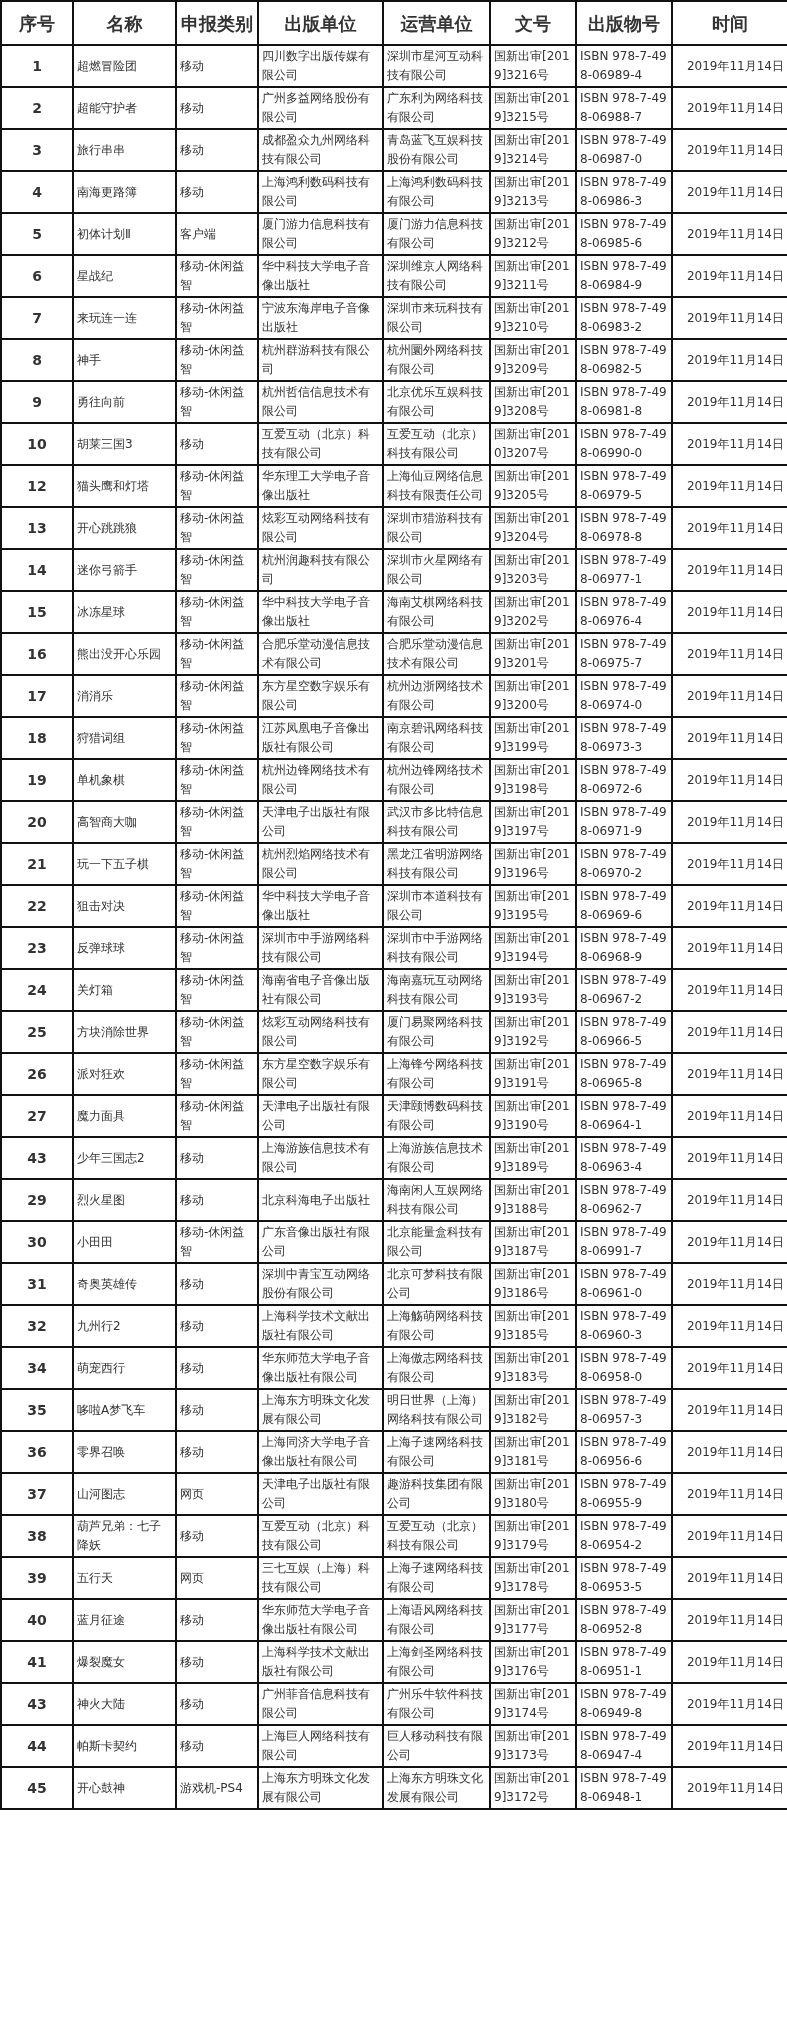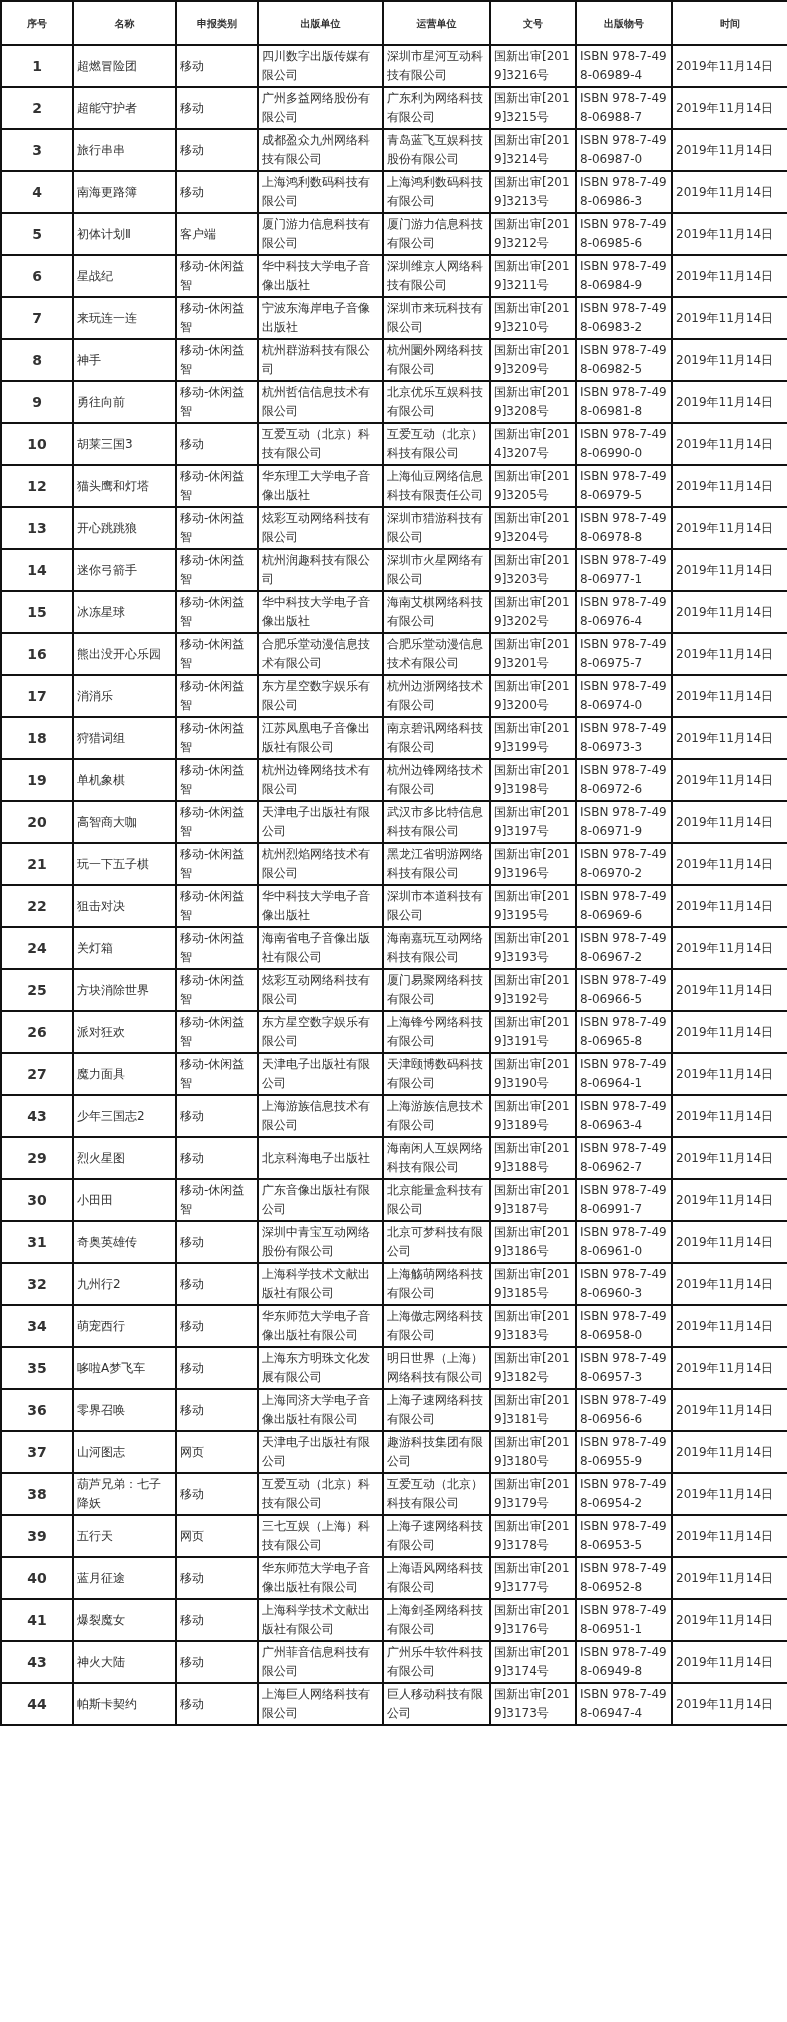--- a/index.html
+++ b/index.html
@@ -1,22 +1,22 @@
 <!DOCTYPE html>
 <html><head>
 <meta charset="utf-8">
 <style>
   html, body { margin: 0; padding: 0; background: #ffffff; }
   body { width: 787px; height: 2022px; overflow: hidden; font-family: "DejaVu Sans", "Liberation Sans", sans-serif; color: #333; }
   table { border-collapse: collapse; width: 787px; table-layout: fixed; }
   th, td { border: 2px solid #111; padding: 0 3px; font-size: 12px; line-height: 19px; vertical-align: middle; word-break: break-all; overflow: hidden; }
-  th { height: 42px; font-weight: bold; font-size: 10px; color: #333; text-align: center; }
+  th { height: 42px; font-weight: bold; font-size: 18px; color: #333; text-align: center; }
   td { height: 40px; }
   td.idx { text-align: center; font-weight: bold; font-size: 14px; color: #333; }
-  td.date { text-align: left; }
+  td.date { text-align: right; }
   col.c0 { width: 72px; }
   col.c1 { width: 103px; }
   col.c2 { width: 82px; }
   col.c3 { width: 125px; }
   col.c4 { width: 107px; }
   col.c5 { width: 86px; }
   col.c6 { width: 96px; }
   col.c7 { width: 116px; }
 </style>
 </head>
@@ -135,21 +135,21 @@
         <td>国新出审[2019]3208号</td>
         <td>ISBN 978-7-498-06981-8</td>
         <td class="date">2019年11月14日</td>
       </tr>
       <tr>
         <td class="idx">10</td>
         <td>胡莱三国3</td>
         <td>移动</td>
         <td>互爱互动（北京）科技有限公司</td>
         <td>互爱互动（北京）科技有限公司</td>
-        <td>国新出审[2014]3207号</td>
+        <td>国新出审[2010]3207号</td>
         <td>ISBN 978-7-498-06990-0</td>
         <td class="date">2019年11月14日</td>
       </tr>
       <tr>
         <td class="idx">12</td>
         <td>猫头鹰和灯塔</td>
         <td>移动-休闲益智</td>
         <td>华东理工大学电子音像出版社</td>
         <td>上海仙豆网络信息科技有限责任公司</td>
         <td>国新出审[2019]3205号</td>
@@ -247,20 +247,30 @@
         <td class="date">2019年11月14日</td>
       </tr>
       <tr>
         <td class="idx">22</td>
         <td>狙击对决</td>
         <td>移动-休闲益智</td>
         <td>华中科技大学电子音像出版社</td>
         <td>深圳市本道科技有限公司</td>
         <td>国新出审[2019]3195号</td>
         <td>ISBN 978-7-498-06969-6</td>
+        <td class="date">2019年11月14日</td>
+      </tr>
+      <tr>
+        <td class="idx">23</td>
+        <td>反弹球球</td>
+        <td>移动-休闲益智</td>
+        <td>深圳市中手游网络科技有限公司</td>
+        <td>深圳市中手游网络科技有限公司</td>
+        <td>国新出审[2019]3194号</td>
+        <td>ISBN 978-7-498-06968-9</td>
         <td class="date">2019年11月14日</td>
       </tr>
       <tr>
         <td class="idx">24</td>
         <td>关灯箱</td>
         <td>移动-休闲益智</td>
         <td>海南省电子音像出版社有限公司</td>
         <td>海南嘉玩互动网络科技有限公司</td>
         <td>国新出审[2019]3193号</td>
         <td>ISBN 978-7-498-06967-2</td>
@@ -439,14 +449,24 @@
       <tr>
         <td class="idx">44</td>
         <td>帕斯卡契约</td>
         <td>移动</td>
         <td>上海巨人网络科技有限公司</td>
         <td>巨人移动科技有限公司</td>
         <td>国新出审[2019]3173号</td>
         <td>ISBN 978-7-498-06947-4</td>
         <td class="date">2019年11月14日</td>
       </tr>
+      <tr>
+        <td class="idx">45</td>
+        <td>开心鼓神</td>
+        <td>游戏机-PS4</td>
+        <td>上海东方明珠文化发展有限公司</td>
+        <td>上海东方明珠文化发展有限公司</td>
+        <td>国新出审[2019]3172号</td>
+        <td>ISBN 978-7-498-06948-1</td>
+        <td class="date">2019年11月14日</td>
+      </tr>
     </tbody>
 </table>
 
 </body></html>

